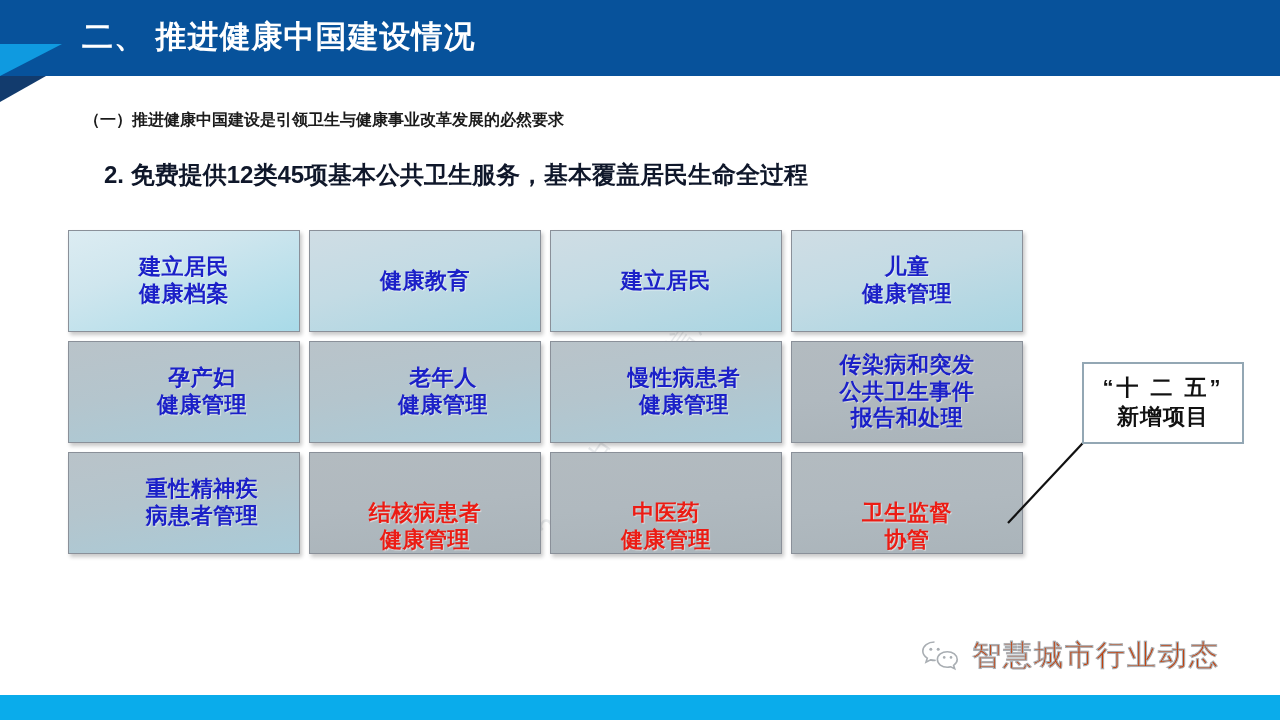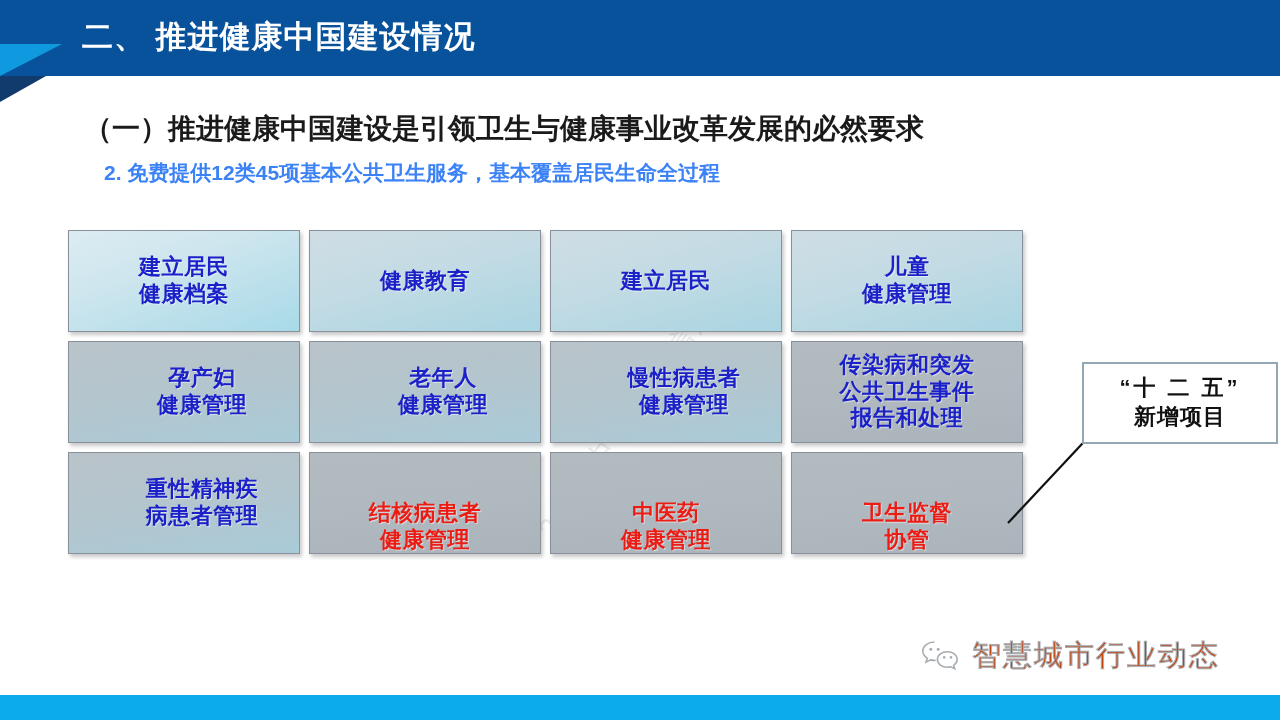--- a/index.html
+++ b/index.html
@@ -46,31 +46,31 @@
     font-weight: bold;
     color: #ffffff;
     letter-spacing: 1px;
     white-space: nowrap;
   }
 
   
   .sub1 {
     position: absolute;
     left: 84px; top: 110px;
-    font-size: 28px;
+    font-size: 16px;
     font-weight: bold;
     color: #1a1a1a;
     white-space: nowrap;
   }
   .sub2 {
     position: absolute;
     left: 104px; top: 159px;
-    font-size: 21px;
-    font-weight: bold;
-    color: #3b82f6;
+    font-size: 24px;
+    font-weight: bold;
+    color: #0f172a;
     white-space: nowrap;
   }
 
   
   .wm-diag {
     position: absolute;
     left: 470px; top: 370px;
     transform: rotate(-55deg);
     transform-origin: center center;
     font-size: 30px;
@@ -109,21 +109,21 @@
   .tone-light  { background: linear-gradient(165deg,#cfdde4 0%,#c3dbe4 45%,#a9d5e2 100%); }
   .tone-mid    { background: linear-gradient(170deg,#b9c3c9 0%,#b4c5cd 45%,#a9cbd8 100%); padding-left: 36px; }
   .tone-gray   { background: linear-gradient(175deg,#b3bbc0 0%,#b0b9bf 50%,#aab4ba 100%); }
   .txt-blue { color: #1b20c8; text-shadow: 1px 1px 1px rgba(255,255,255,0.55); }
   .txt-red  { color: #ec1c14; text-shadow: 1px 1px 1px rgba(255,255,255,0.55); margin-top: 48px; }
 
   
   .callout {
     position: absolute;
     left: 1082px; top: 362px;
-    width: 196px; height: 82px;
+    width: 162px; height: 82px;
     border: 2px solid #93a7b4;
     background: #ffffff;
     display: flex;
     flex-direction: column;
     align-items: center;
     justify-content: center;
     font-size: 22px;
     font-weight: bold;
     color: #111111;
     line-height: 1.3;

